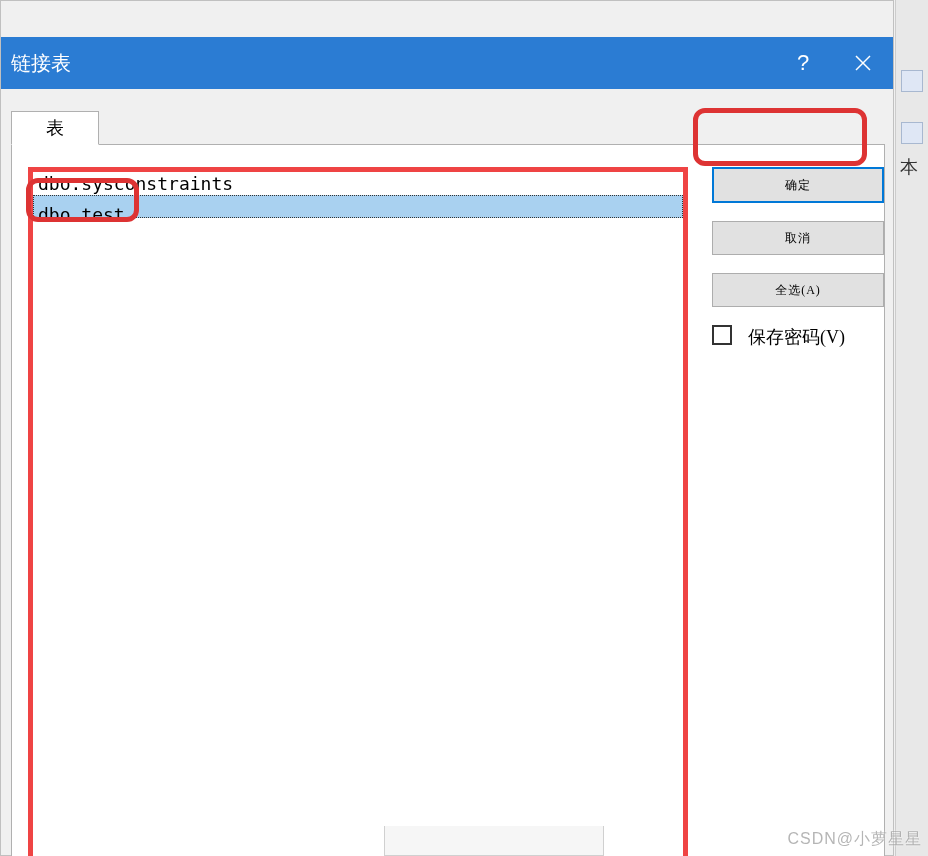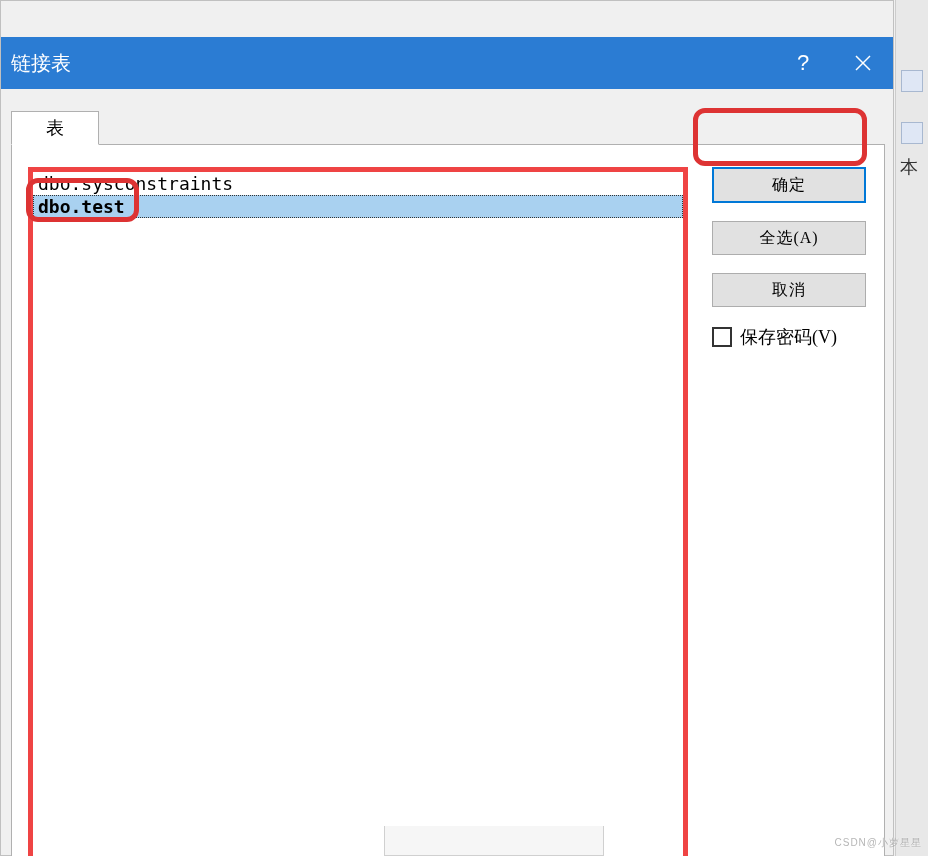--- a/index.html
+++ b/index.html
@@ -95,51 +95,50 @@
     .list-item {
       padding: 1px 5px;
       white-space: nowrap;
       line-height: 22px;
       height: 23px;
       cursor: default;
     }
     .list-item.selected {
       background: #a9d1f0;
       border: 1px dotted #333;
-      padding: 0 4px;
-      font-weight: bold;
+      padding: 8px 4px;
     }
     .btn-col {
       position: absolute;
       left: 700px;
       top: 22px;
       width: 158px;
     }
     .wbtn {
-      width: 154px;
+      width: 172px;
       height: 34px;
       background: #e1e1e1;
       border: 1px solid #adadad;
       display: flex;
       align-items: center;
       justify-content: center;
       margin-bottom: 18px;
       font-family: "SimSun", serif;
-      font-size: 16px;
+      font-size: 12px;
       letter-spacing: 1px;
       text-align: center;
     }
     .wbtn.default {
       border: 2px solid #0078d7;
       height: 36px;
     }
     .check-row {
       display: flex;
-      align-items: center;
-      gap: 8px;
+      align-items: flex-start;
+      gap: 16px;
       font-size: 18px;
     }
     .chkbox {
       width: 20px; height: 20px;
       border: 2px solid #333;
       background: #fff;
     }
     .highlight-red {
       position: absolute;
       border: 5px solid #d33;
@@ -163,21 +162,21 @@
       border: 1px solid #a8b8d0;
     }
     .stub.s1 { top: 70px; }
     .stub.s2 { top: 122px; }
     .watermark {
       position: absolute;
       right: 6px;
       bottom: 6px;
       color: rgba(120,120,120,0.55);
       font-family: "Microsoft YaHei", sans-serif;
-      font-size: 10px;
+      font-size: 16px;
       letter-spacing: 1px;
       text-shadow: 0 0 2px #fff;
     }
     .bottom-stub {
       position: absolute;
       left: 384px; top: 826px;
       width: 220px; height: 30px;
       background: #f6f6f6;
       border: 1px solid #d0d0d0;
       border-top: none;
@@ -222,24 +221,24 @@
           <div class="list-item selected">
             <span>dbo.test</span>
           </div>
         </div>
 
         <div class="btn-col">
           <div class="wbtn default">
             <span>确定</span>
           </div>
           <div class="wbtn">
+            <span>取消</span>
+          </div>
+          <div class="wbtn">
             <span>全选(A)</span>
-          </div>
-          <div class="wbtn">
-            <span>取消</span>
           </div>
 
           <div class="check-row">
             <div class="chkbox"></div>
             <span>保存密码(V)</span>
           </div>
         </div>
       </div>
     </div>
   </div>

